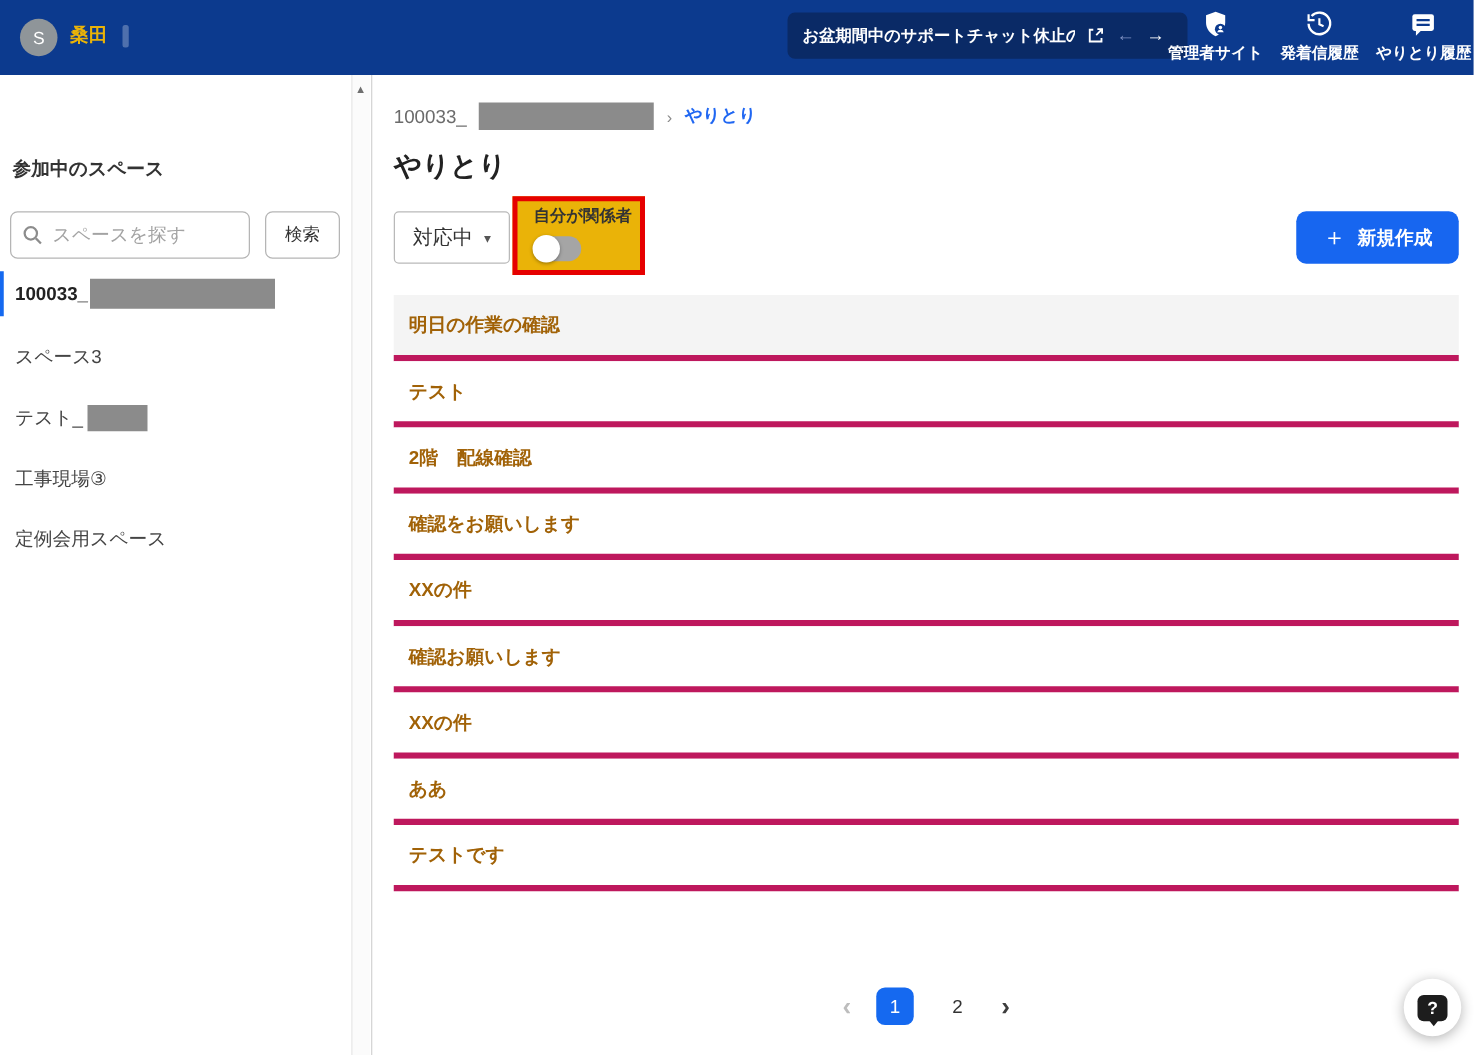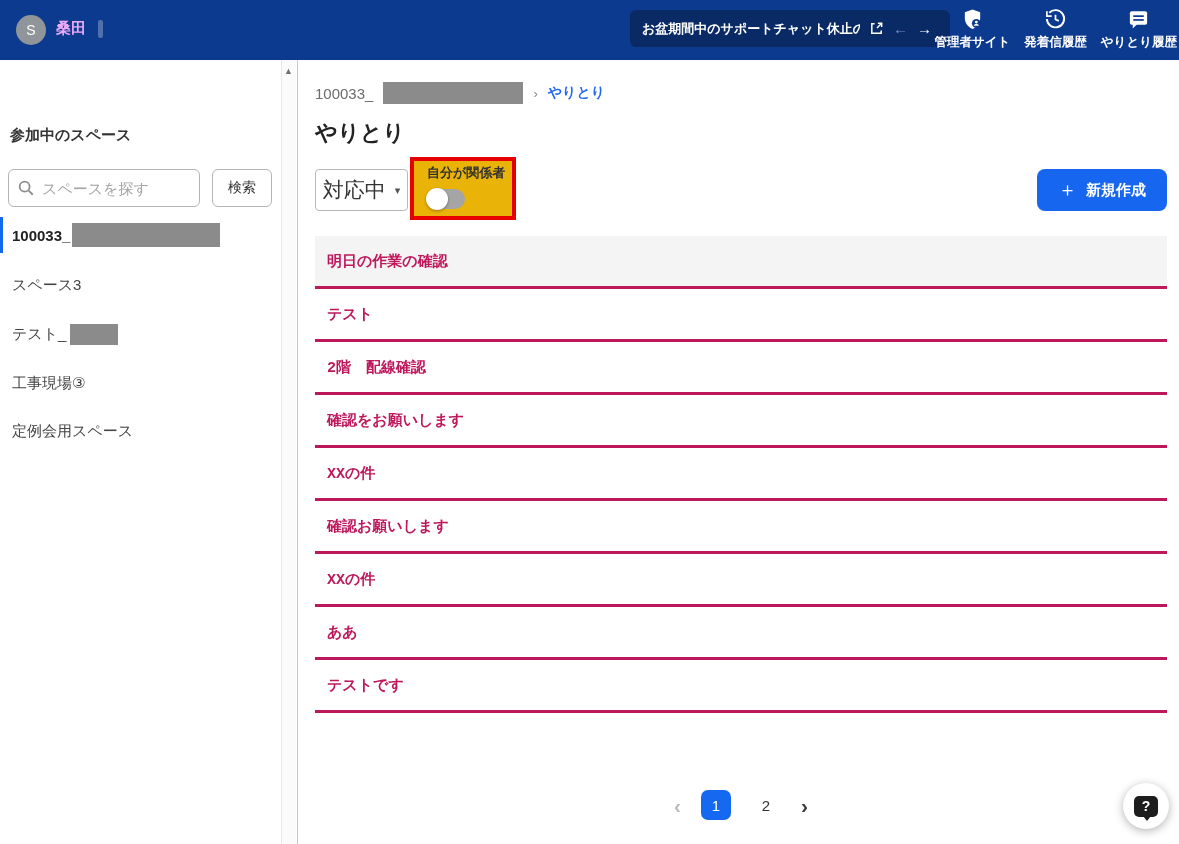--- a/index.html
+++ b/index.html
@@ -6,21 +6,21 @@
   html,body { width:1179px; height:844px; overflow:hidden; background:#fff;
     font-family:"Liberation Sans","DejaVu Sans",sans-serif; }
   body { position:relative; }
 
   
   .topbar { position:absolute; left:0; top:0; width:1179px; height:60px;
     background:#0c3a8e; display:flex; align-items:center; }
   .avatar { position:absolute; left:16px; top:15px; width:30px; height:30px;
     border-radius:50%; background:#8f9599; color:#fff; font-size:14px;
     display:flex; align-items:center; justify-content:center; }
-  .user-name { position:absolute; left:56px; top:19px; color:#f0abfc;
+  .user-name { position:absolute; left:56px; top:19px; color:#eab308;
     font-size:15px; font-weight:bold; }
   .user-name-mark { position:absolute; left:98px; top:20px; width:5px; height:18px;
     background:rgba(255,255,255,.28); border-radius:2px; }
 
   .banner { position:absolute; left:630px; top:10px; width:320px; height:37px;
     background:#0a2a66; border-radius:6px; display:flex; align-items:center;
     padding:0 12px; gap:9px; cursor:pointer; }
   .banner-text { color:#fff; font-size:13px; font-weight:bold; white-space:nowrap;
     overflow:hidden; max-width:218px; }
   .banner-arrow { font-size:15px; }
@@ -67,41 +67,41 @@
   .bc-parent { font-size:15px; color:#6b6b6b; }
   .bc-redact { width:140px; height:22px; background:#8b8b8b; }
   .bc-sep { font-size:13px; color:#8a8a8a; }
   .bc-current { font-size:14px; font-weight:bold; color:#2067f2; cursor:pointer; }
   .page-title { position:absolute; left:17px; top:58px; font-size:22px;
     font-weight:bold; color:#222; }
 
   .status-dropdown { position:absolute; left:17px; top:109px; width:93px; height:42px;
     border:1px solid #b9b9b9; border-radius:4px; background:#fff; display:flex;
     align-items:center; justify-content:center; gap:9px; cursor:pointer; }
-  .status-dropdown .dd-label { font-size:21px; color:#333; }
+  .status-dropdown .dd-label { font-size:16px; color:#333; }
   .status-dropdown .dd-caret { font-size:11px; color:#555; }
 
   .annotation-box { position:absolute; left:112px; top:97px; width:106px; height:63px;
     border:4px solid #e60000; background:#eab308; padding:3px 0 0 13px; }
   .toggle-label { font-size:13px; font-weight:bold; color:#333; white-space:nowrap; }
   .toggle { position:relative; margin-top:7px; width:38px; height:20px;
     background:#a5a5a5; border-radius:10px; cursor:pointer; }
   .toggle-knob { position:absolute; left:-1px; top:-1px; width:22px; height:22px;
     background:#fff; border-radius:50%; box-shadow:0 1px 3px rgba(0,0,0,.35); }
 
   .create-btn { position:absolute; left:739px; top:109px; width:130px; height:42px;
     background:#1766f0; border:none; border-radius:8px; color:#fff; cursor:pointer;
     font-family:inherit; font-size:15px; font-weight:bold; display:flex;
     align-items:center; justify-content:center; gap:9px; }
   .create-btn .plus { font-size:19px; font-weight:normal; }
 
   .thread-list { position:absolute; left:17px; top:176px; width:852px; }
   .thread-row { height:53px; display:flex; align-items:center; padding-left:12px;
-    font-size:15px; font-weight:bold; color:#be185d; border-bottom:3px solid #be185d;
-    cursor:pointer; background:#fff;font-family:Liberation Mono, monospace; }
+    font-size:15px; font-weight:bold; color:#a16207; border-bottom:5px solid #be185d;
+    cursor:pointer; background:#fff; }
   .thread-row.first { background:#f4f4f4; }
 
   .pagination { position:absolute; left:17px; top:728px; width:852px; height:34px;
     display:flex; align-items:center; justify-content:center; gap:20px; }
   .pg-chevron { font-size:21px; font-weight:bold; cursor:pointer; line-height:1; }
   .pg-chevron.prev { color:#bdbdbd; }
   .pg-chevron.next { color:#3d3d3d; }
   .pg-page { width:30px; height:30px; display:flex; align-items:center;
     justify-content:center; font-size:15px; border-radius:7px; cursor:pointer; color:#333; }
   .pg-page.active { background:#1569f0; color:#fff; }

